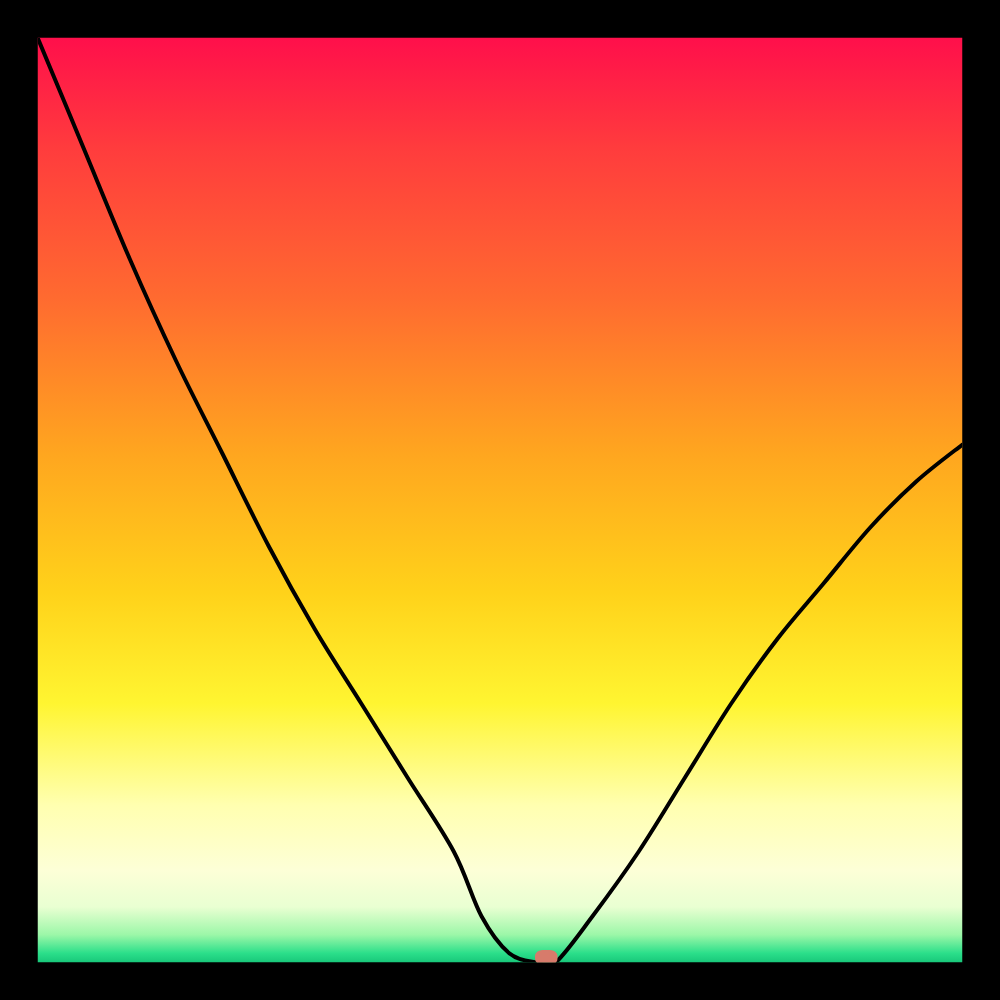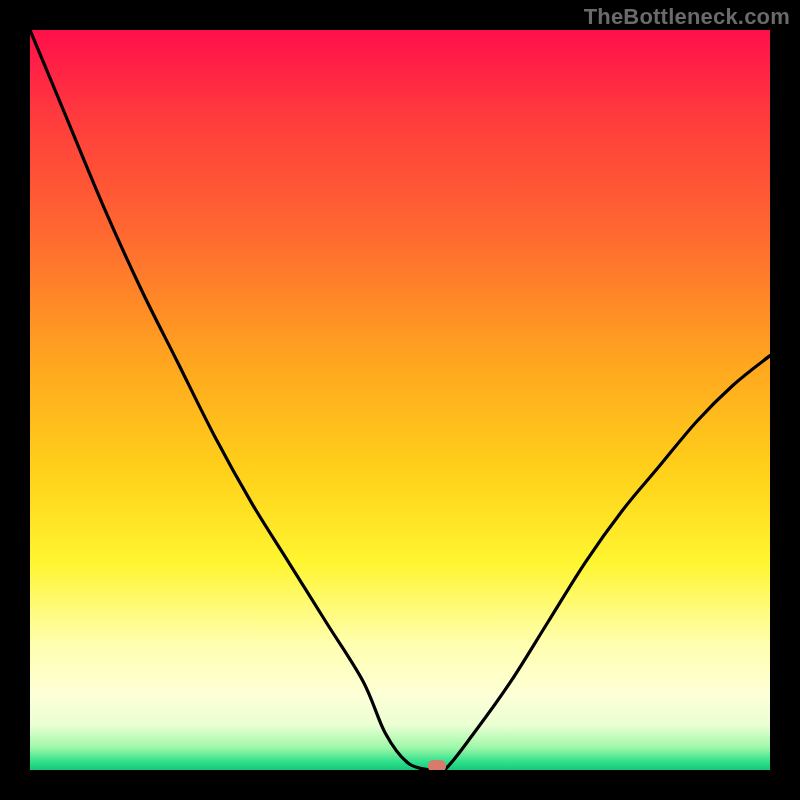--- a/index.html
+++ b/index.html
@@ -65,21 +65,20 @@
     height: 12px;
     background: #d77b6b;
     border-radius: 6px / 5px;
     transform: translate(-50%, -50%);
   }
 </style>
 </head>
 <body>
 
 <div class="frame">
-  <div class="watermark">TheBottleneck.com</div>
 
   <div class="plot-area">
     <div class="gradient-bg"></div>
 
     <svg class="curve-svg" viewBox="0 0 740 740" preserveAspectRatio="none">
       <path fill="none" stroke="#000000" stroke-width="3.2" stroke-linejoin="round" stroke-linecap="round" d="M 0.0 0.0 C 6.2 14.8, 24.7 59.2, 37.0 88.8 C 49.3 118.4, 61.7 149.2, 74.0 177.6 C 86.3 206.0, 98.7 233.1, 111.0 259.0 C 123.3 284.9, 135.7 308.3, 148.0 333.0 C 160.3 357.7, 172.7 383.6, 185.0 407.0 C 197.3 430.4, 209.7 452.6, 222.0 473.6 C 234.3 494.6, 246.7 513.1, 259.0 532.8 C 271.3 552.5, 283.7 572.3, 296.0 592.0 C 308.3 611.7, 323.1 632.7, 333.0 651.2 C 342.9 669.7, 347.8 689.4, 355.2 703.0 C 362.6 716.6, 370.0 726.4, 377.4 732.6 C 384.8 738.8, 393.4 738.8, 399.6 740.0 C 405.8 741.2, 407.0 746.2, 414.4 740.0 C 421.8 733.8, 432.9 717.8, 444.0 703.0 C 455.1 688.2, 468.7 669.7, 481.0 651.2 C 493.3 632.7, 505.7 611.7, 518.0 592.0 C 530.3 572.3, 542.7 551.3, 555.0 532.8 C 567.3 514.3, 579.7 497.0, 592.0 481.0 C 604.3 465.0, 616.7 451.4, 629.0 436.6 C 641.3 421.8, 653.7 405.8, 666.0 392.2 C 678.3 378.6, 690.7 366.3, 703.0 355.2 C 715.3 344.1, 733.8 330.5, 740.0 325.6"></path>
     </svg>
 
     <div class="marker" style="left: 407px; top: 736.3px; background: rgb(215, 123, 107);"></div>
   </div>

